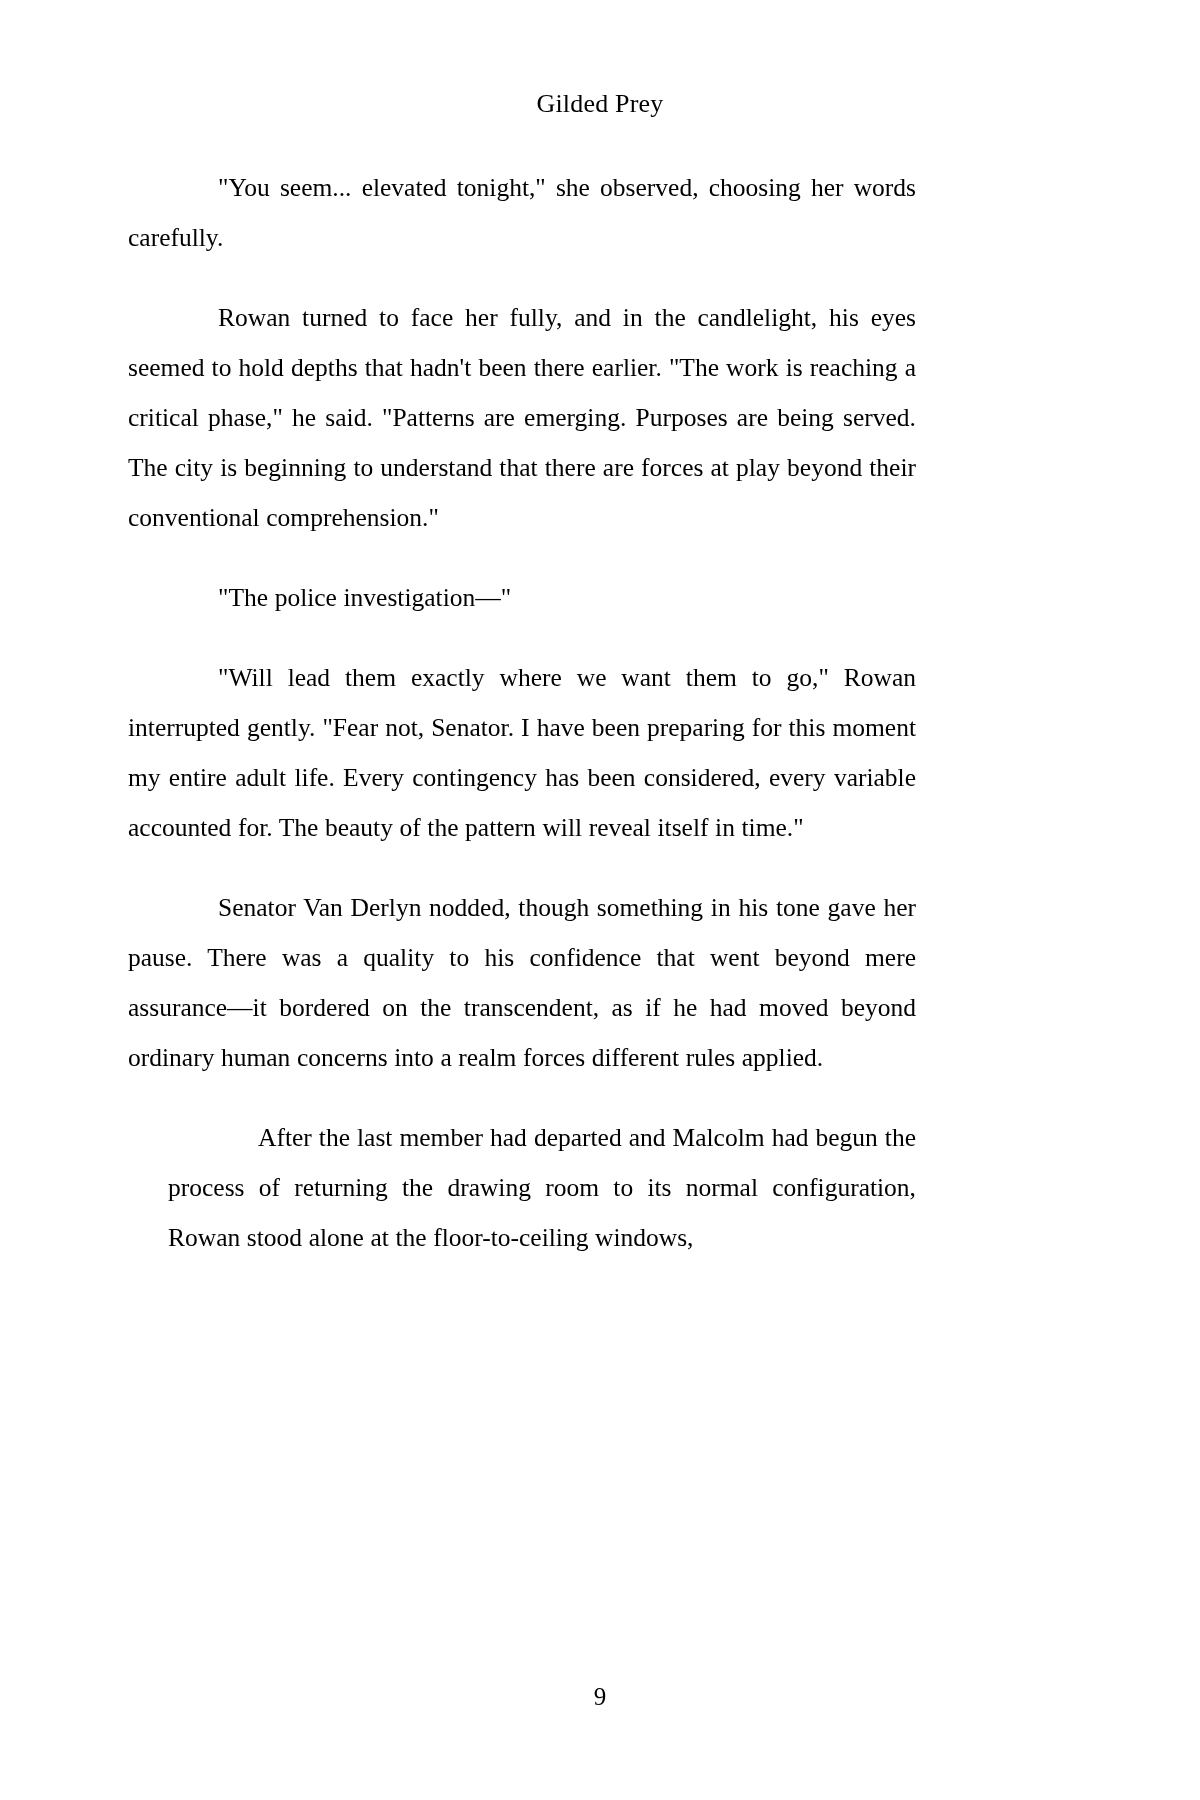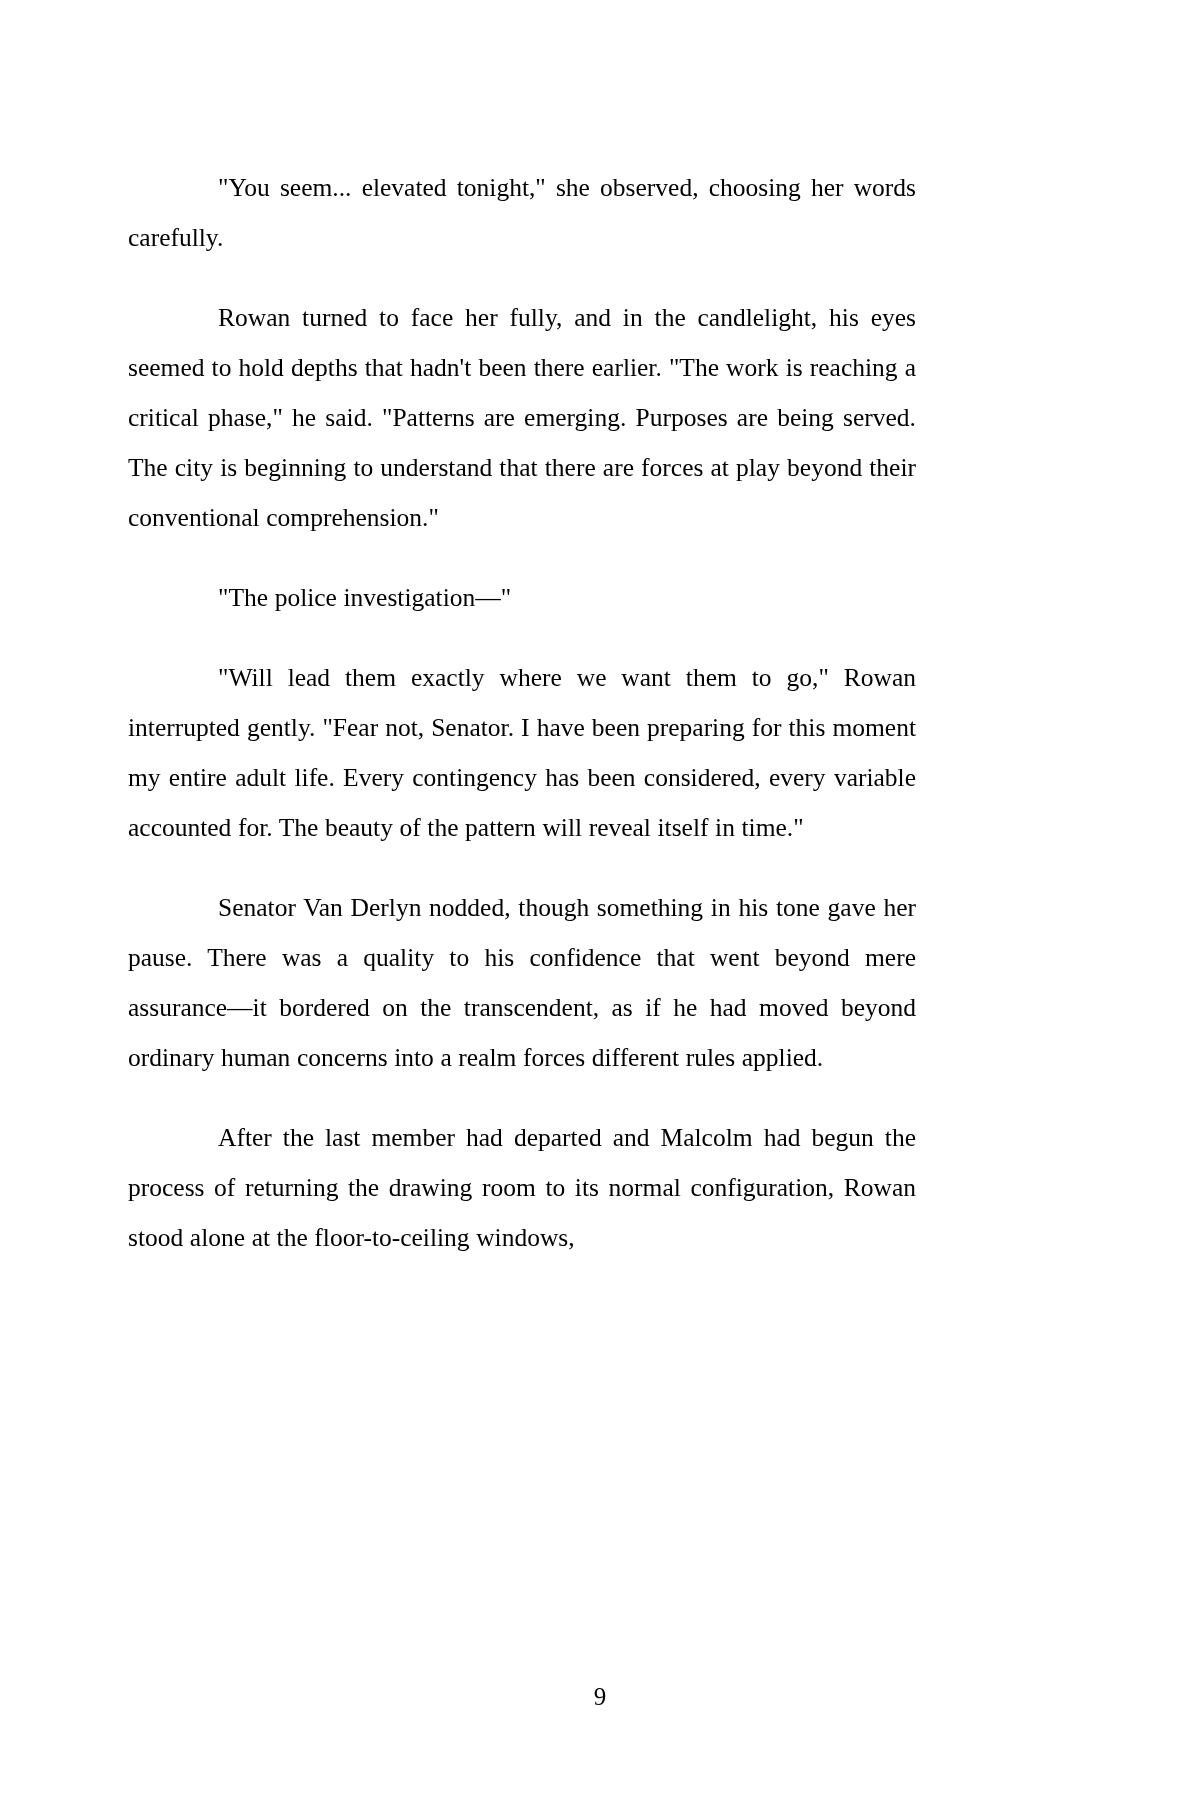--- a/index.html
+++ b/index.html
@@ -45,39 +45,41 @@
     font-size: 25.5px;
     line-height: 50px;
     text-align: justify;
     text-justify: inter-word;
     text-indent: 90px;
     hyphens: none;
     word-spacing: 0.2px;
   }
   p.para:last-child {
     margin-bottom: 0;
+    margin-left: 40px;
   }
   p.para.short {
     text-align: left;
   }
   .folio {
     position: absolute;
     top: 1680px;
     left: 0;
     width: 1200px;
     text-align: center;
     font-size: 25px;
     line-height: 34px;
   }
 </style>
 </head>
 <body>
 
 <div class="page">
 
+  <div class="running-head">Gilded Prey</div>
 
   <div class="body-block">
     <p class="para">"You seem... elevated tonight," she observed, choosing her words carefully.</p>
     <p class="para">Rowan turned to face her fully, and in the candlelight, his eyes seemed to hold depths that hadn't been there earlier. "The work is reaching a critical phase," he said. "Patterns are emerging. Purposes are being served. The city is beginning to understand that there are forces at play beyond their conventional comprehension."</p>
     <p class="para short">"The police investigation—"</p>
     <p class="para">"Will lead them exactly where we want them to go," Rowan interrupted gently. "Fear not, Senator. I have been preparing for this moment my entire adult life. Every contingency has been considered, every variable accounted for. The beauty of the pattern will reveal itself in time."</p>
     <p class="para">Senator Van Derlyn nodded, though something in his tone gave her pause. There was a quality to his confidence that went beyond mere assurance—it bordered on the transcendent, as if he had moved beyond ordinary human concerns into a realm forces different rules applied.</p>
     <p class="para">After the last member had departed and Malcolm had begun the process of returning the drawing room to its normal configuration, Rowan stood alone at the floor-to-ceiling windows,</p>
   </div>
 

